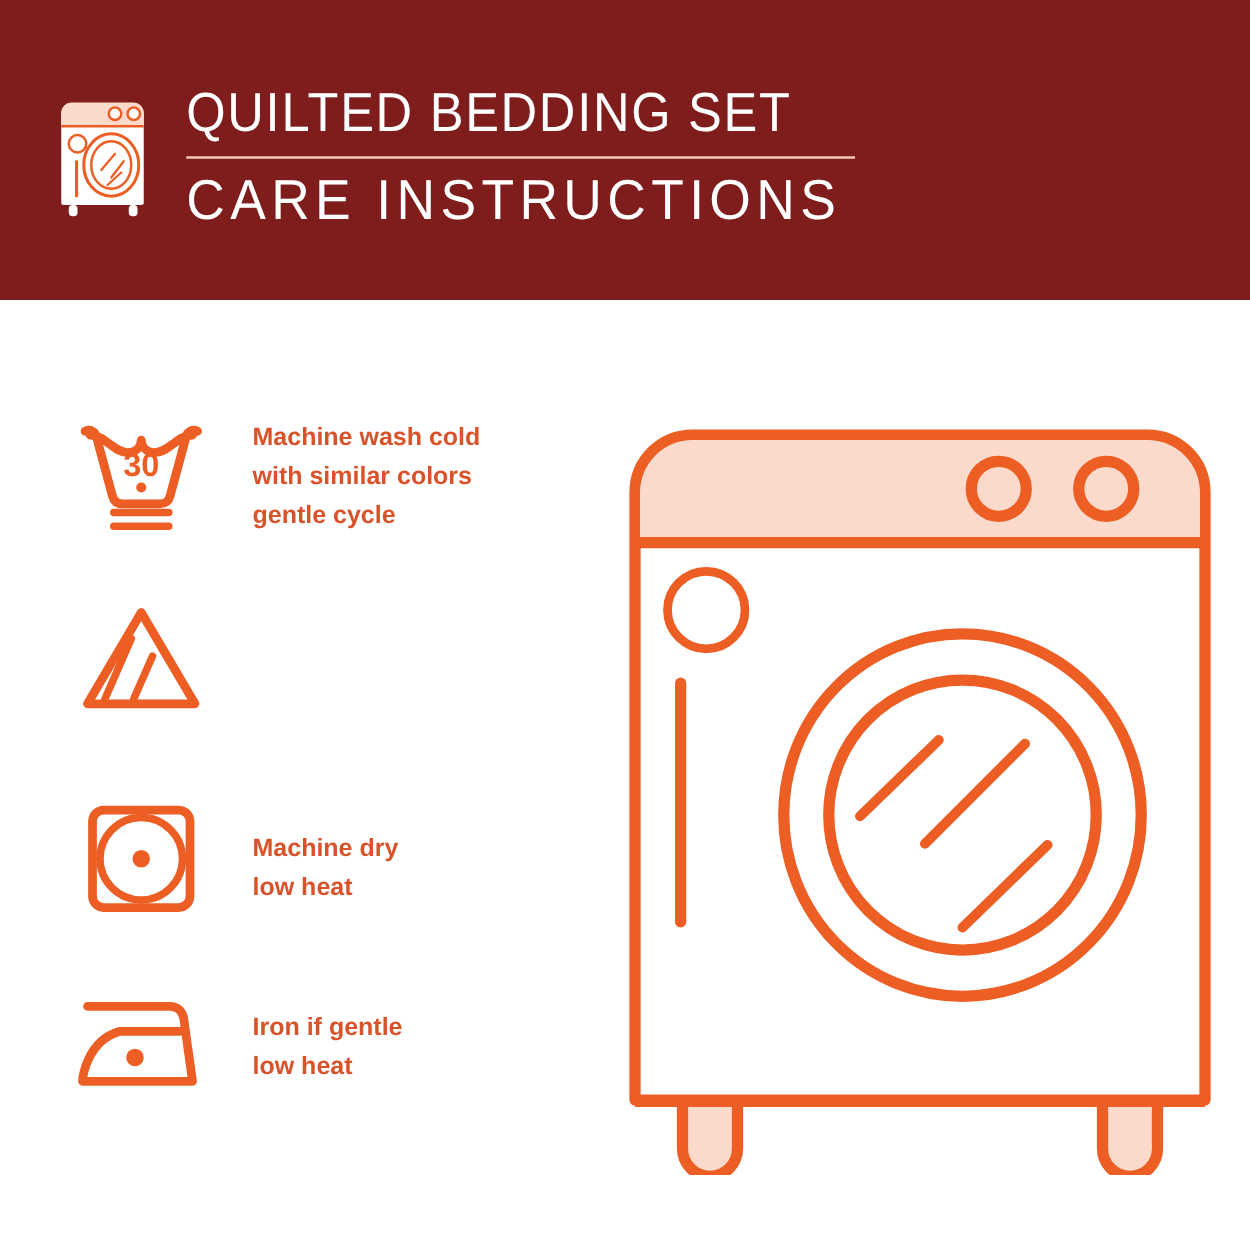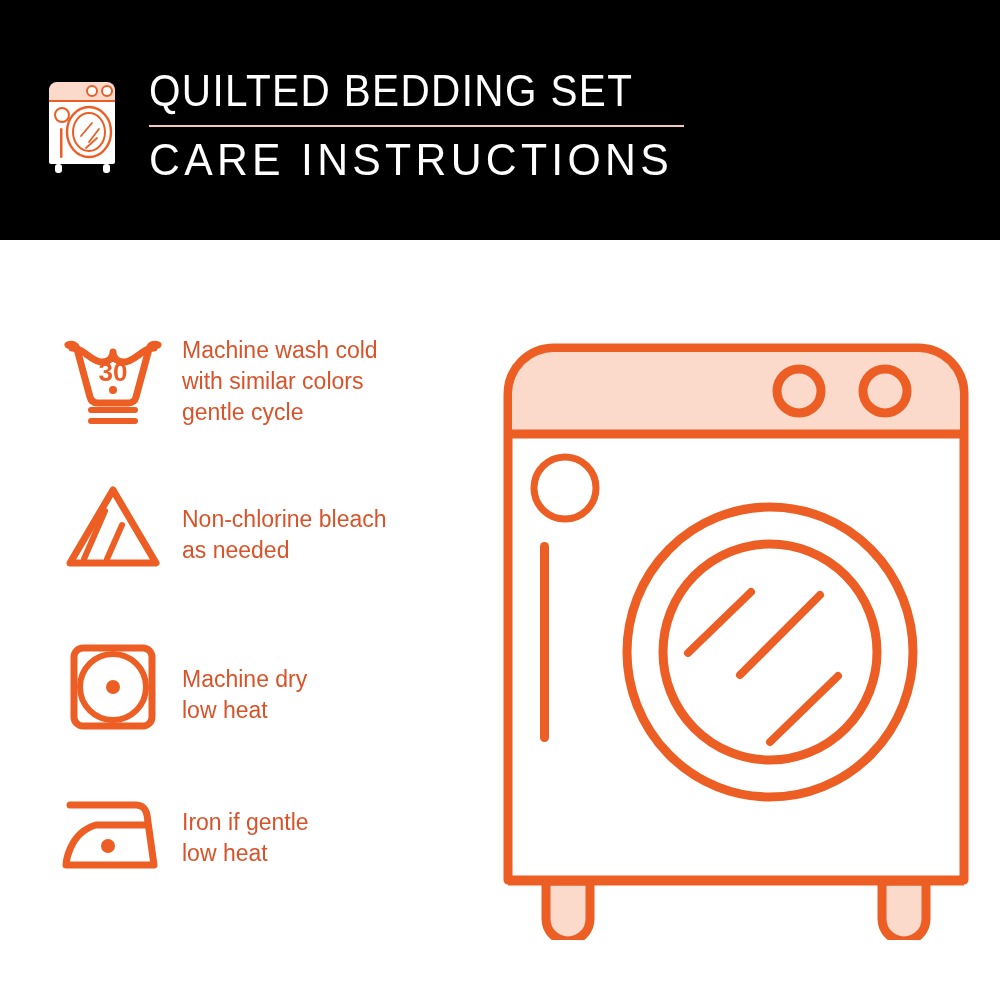--- a/index.html
+++ b/index.html
@@ -13,21 +13,21 @@
     font-family: "Liberation Sans", sans-serif;
     overflow: hidden;
     position: relative;
   }
 
   
   #header-band {
     position: absolute;
     left: 0; top: 0;
     width: 1000px; height: 240px;
-    background: #000000;
+    background: #7f1d1d;
     text-decoration: underline;
   }
   #header-inner {
     position: absolute;
     left: 45px; top: 66px;
     display: flex;
     align-items: flex-start;
   }
   #header-logo-icon {
     width: 82px; height: 104px;
@@ -80,25 +80,25 @@
     align-items: flex-start;
   }
   .care-symbol {
     flex: 0 0 auto;
     width: 130px;
     display: flex;
     justify-content: center;
     align-items: center;
   }
   .care-text {
-    margin-left: 4px;
+    margin-left: 24px;
     color: #D9532A;
-    font-size: 23px;
+    font-size: 20px;
     line-height: 31px;
-    font-weight: 400;
+    font-weight: 700;
     white-space: pre-line;
     padding-top: 2px;
   }
 
   #care-row-wash   { top: 95px; }
   #care-row-bleach { top: 240px; }
   #care-row-dry    { top: 400px; }
   #care-row-iron   { top: 545px; }
 
   #care-row-wash   .care-text { padding-top: 0px; }
@@ -175,22 +175,20 @@
   </div>
 
   <div class="care-row" id="care-row-bleach">
     <div class="care-symbol">
       <svg viewBox="0 0 110 95" width="110" height="95" xmlns="http://www.w3.org/2000/svg">
         <path d="M55 10 L 98 83 L 12 83 Z" fill="none" stroke="#EC5E24" stroke-width="7" stroke-linejoin="round"></path>
         <line x1="47" y1="31" x2="26" y2="79" stroke="#EC5E24" stroke-width="6" stroke-linecap="round"></line>
         <line x1="64" y1="45" x2="49" y2="79" stroke="#EC5E24" stroke-width="6" stroke-linecap="round"></line>
       </svg>
     </div>
-    <div class="care-text">Non-chlorine bleach
-as needed</div>
   </div>
 
   <div class="care-row" id="care-row-dry">
     <div class="care-symbol">
       <svg viewBox="0 0 110 95" width="110" height="95" xmlns="http://www.w3.org/2000/svg">
         <rect x="16" y="8" width="78" height="78" rx="9" fill="none" stroke="#EC5E24" stroke-width="7"></rect>
         <circle cx="55" cy="47" r="33" fill="none" stroke="#EC5E24" stroke-width="6"></circle>
         <circle cx="55" cy="47" r="7" fill="#EC5E24"></circle>
       </svg>
     </div>

